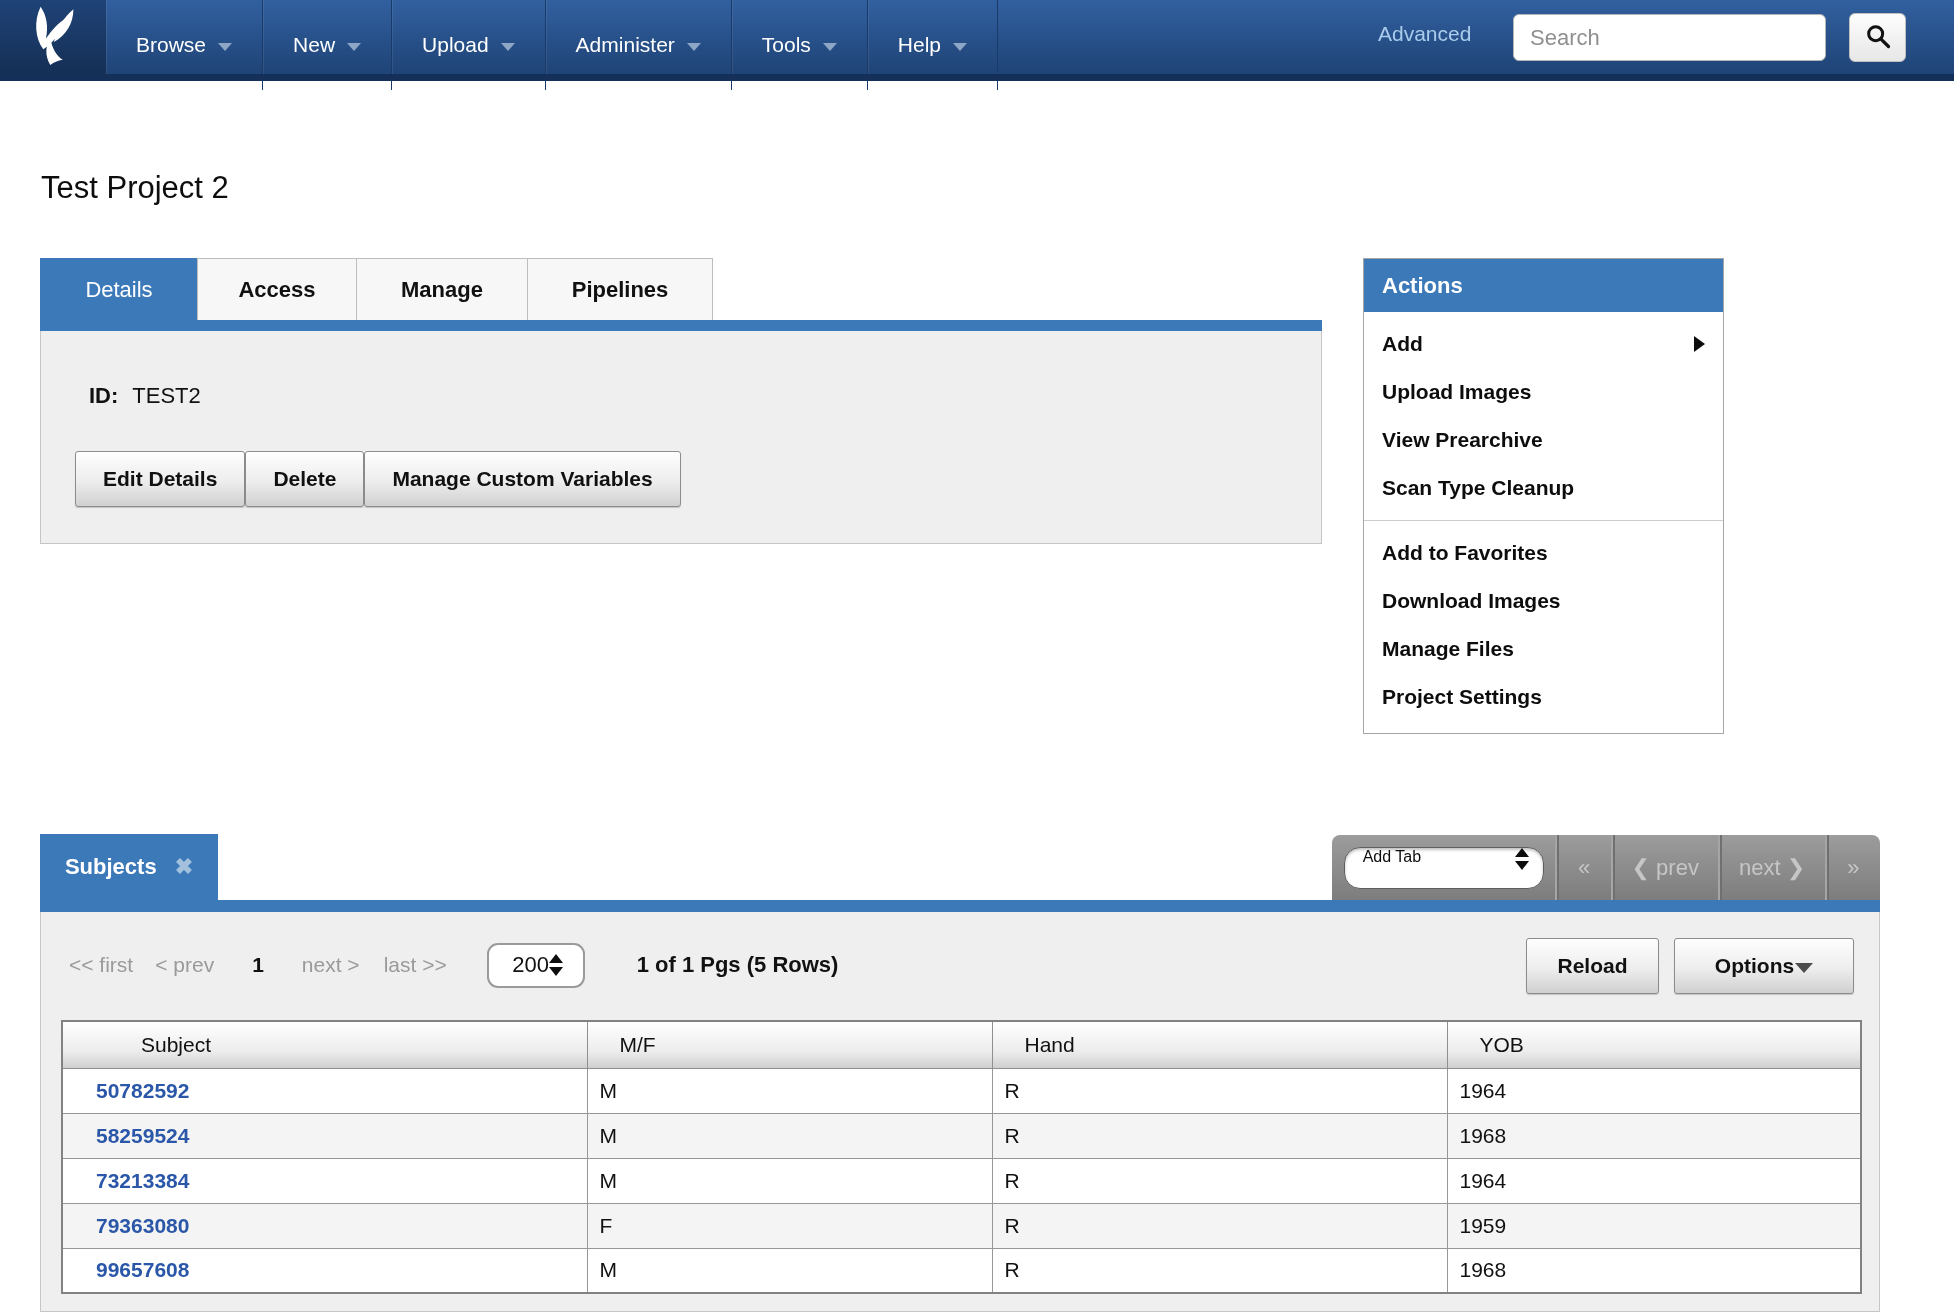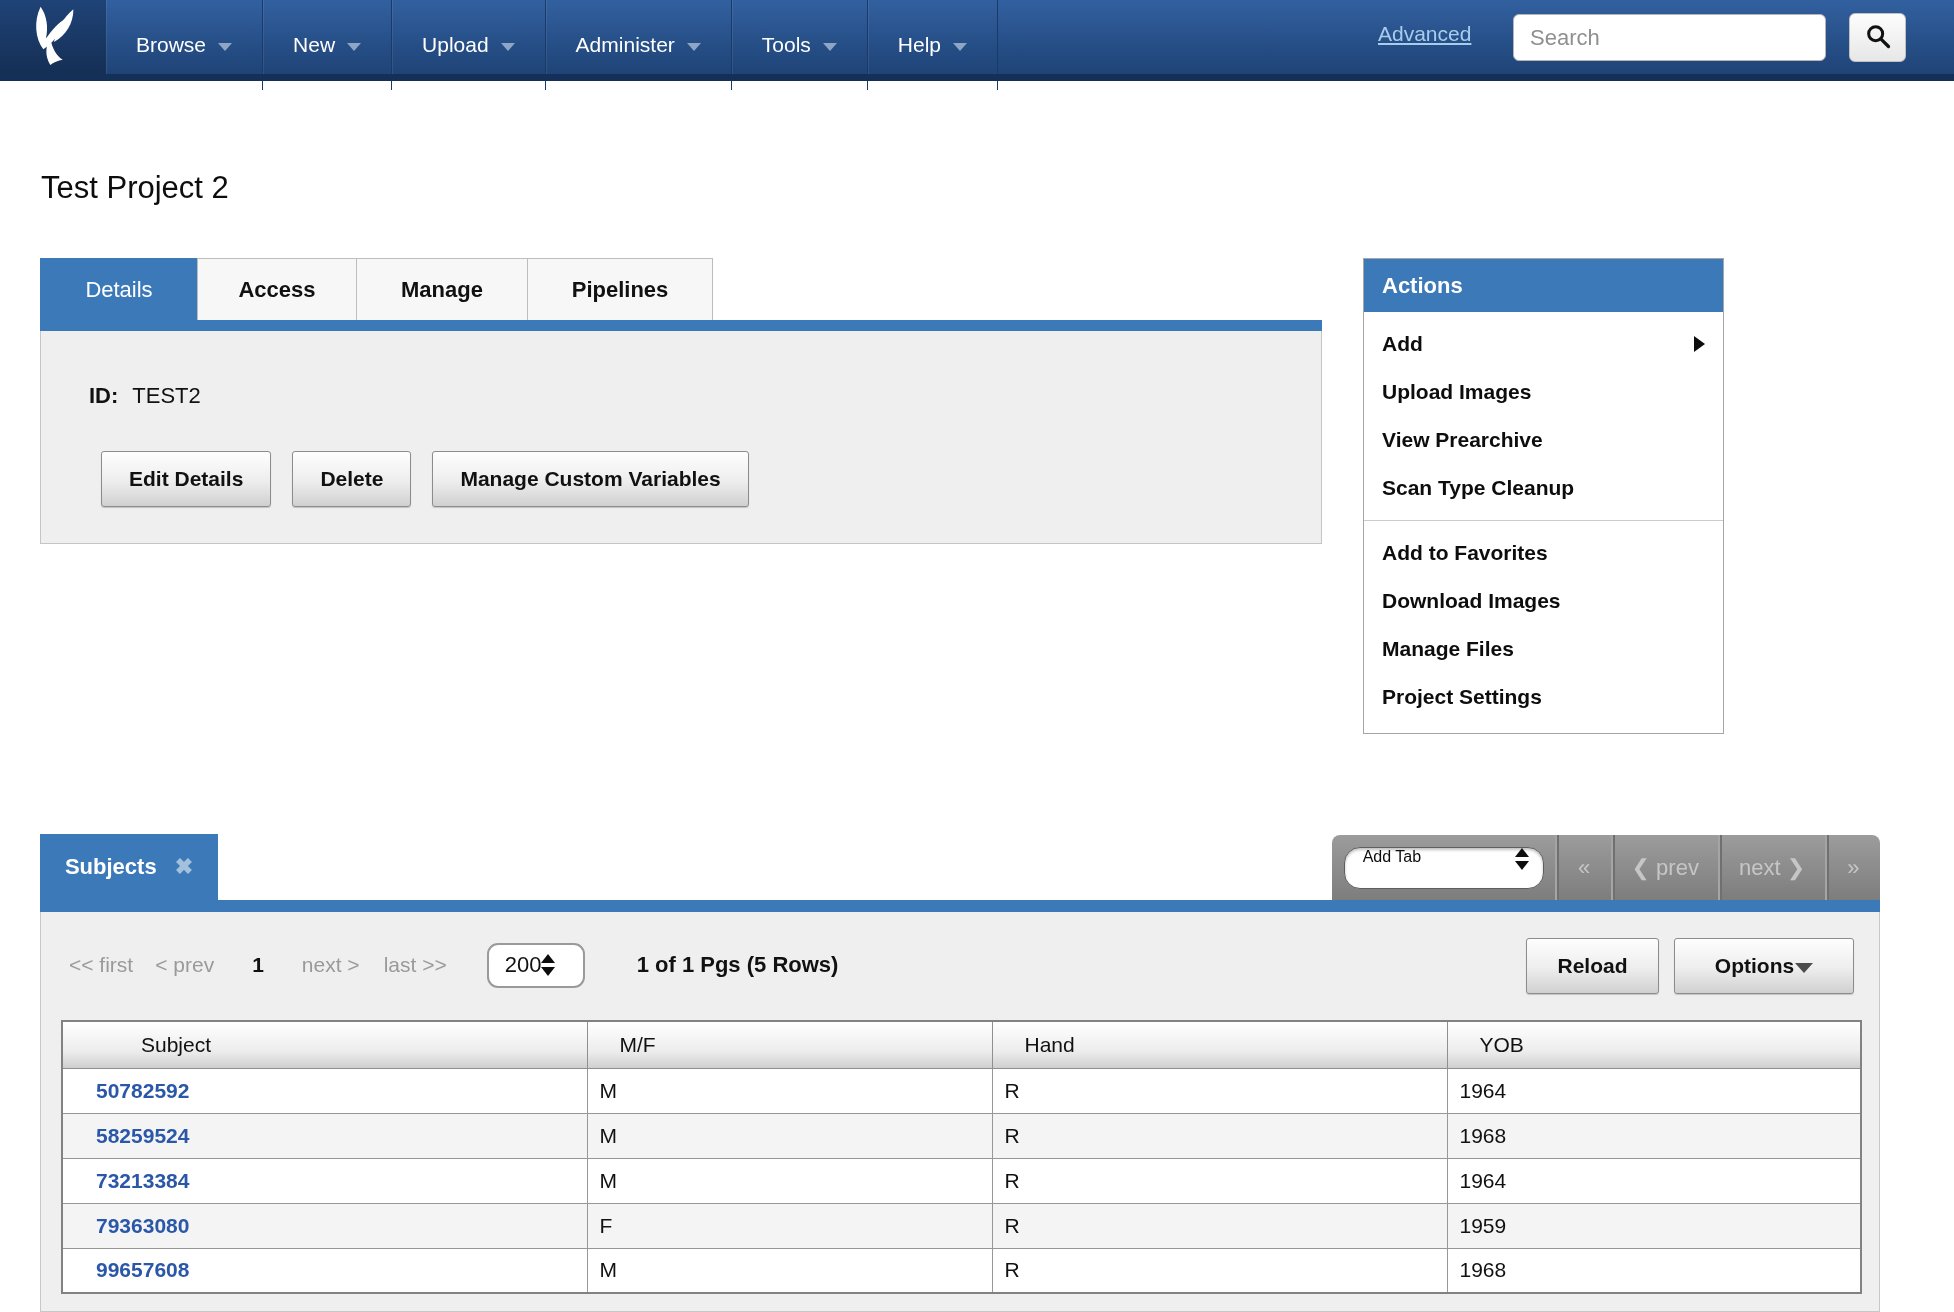--- a/index.html
+++ b/index.html
@@ -12,21 +12,21 @@
             background:linear-gradient(180deg,#32609f 0%,#234a80 70%,#1d4173 100%); }
   .navbar::after { content:""; position:absolute; left:0; bottom:0; width:100%; height:7px; background:#142f58; }
   .logo-box { position:absolute; left:0; top:0; width:106px; height:74px;
               background:linear-gradient(180deg,#1f4377,#152f55); display:flex; align-items:center; justify-content:center; cursor:pointer; }
   .nav-menu { position:absolute; left:106px; top:0; height:90px; display:flex; }
   .nav-item { display:flex; align-items:center; gap:12px; padding:0 30px; color:#fff; font-size:21px;
               border-right:1px solid #1a3b6a; box-shadow:inset 1px 0 0 rgba(255,255,255,0.08); cursor:pointer; }
   .caret-down-sm { width:0; height:0; border-left:7px solid transparent; border-right:7px solid transparent;
                    border-top:8px solid #8ea6c6; margin-top:4px; }
   .advanced-link { position:absolute; left:1378px; top:22px; color:#a9cbec; font-size:21px;
-                   text-decoration:underline; cursor:pointer; }
+                   cursor:pointer; }
   .search-input { position:absolute; left:1513px; top:14px; width:313px; height:47px; border-radius:6px;
                   border:1px solid #b5b5b5; font-size:22px; padding:0 16px; color:#333; outline:none;
                   font-family:"Liberation Sans", sans-serif; }
   .search-input::placeholder { color:#8f8f8f; }
   .search-btn { position:absolute; left:1849px; top:13px; width:57px; height:49px; border-radius:6px;
                 border:1px solid #c0c0c0; background:linear-gradient(180deg,#fdfdfd,#e7e7e7);
                 display:flex; align-items:center; justify-content:center; cursor:pointer; }
 
   
   .page-title { position:absolute; left:41px; top:170px; font-size:31px; color:#0d0d0d; font-weight:400; }
@@ -35,21 +35,21 @@
   .tabs { position:absolute; left:40px; top:258px; height:62px; display:flex; }
   .tab { display:flex; align-items:center; justify-content:center; font-size:22px; color:#111;
          background:#f7f7f7; border:1px solid #bdbdbd; border-bottom:none; margin-left:-1px; cursor:pointer;font-weight:bold; }
   .tab:first-child { margin-left:0; }
   .tab.active { background:#3c79b8; border-color:#3c79b8; color:#fff; font-weight:400; }
   .accent-strip-details { position:absolute; left:40px; top:320px; width:1282px; height:11px; background:#3c79b8; }
   .details-panel { position:absolute; left:40px; top:331px; width:1282px; height:213px;
                    background:#efefef; border:1px solid #c5c5c5; border-top:none; }
   .id-row { position:absolute; left:48px; top:52px; font-size:22px; color:#111; }
   .id-label { font-weight:700; margin-right:14px; }
-  .btn-row { position:absolute; left:60px; top:120px; display:flex; gap:21px; }
+  .btn-row { position:absolute; left:34px; top:120px; display:flex; }
   .btn { height:56px; padding:0 27px; display:inline-flex; align-items:center; justify-content:center;
          font-weight:700; font-size:21px; color:#111; border:1px solid #8c8c8c; border-radius:3px;
          background:linear-gradient(180deg,#fefefe 0%,#ededed 55%,#d0d0d0 100%);
          box-shadow:0 1px 1px rgba(0,0,0,0.18); cursor:pointer; font-family:"Liberation Sans", sans-serif; }
 
   
   .actions-panel { position:absolute; left:1363px; top:258px; width:361px; background:#fff; border:1px solid #a6a6a6; }
   .actions-header { height:53px; background:#3c79b8; color:#fff; font-weight:700; font-size:22px;
                     display:flex; align-items:center; padding:0 18px; }
   .actions-body { padding:8px 0 12px; }
@@ -81,21 +81,21 @@
   .accent-strip-subjects { position:absolute; left:40px; top:900px; width:1840px; height:12px; background:#3c79b8; }
   .subjects-panel { position:absolute; left:40px; top:912px; width:1840px; height:400px;
                     background:#efefef; border:1px solid #c7c7c7; border-top:none; }
 
   
   .pager { position:absolute; left:28px; top:30px; height:46px; display:flex; align-items:center; font-size:21px; }
   .pg-link { color:#9a9a9a; cursor:pointer; }
   .pg-cur { color:#111; font-weight:700; }
   .gap22 { margin-left:22px; } .gap38 { margin-left:38px; } .gap24 { margin-left:24px; } .gap40 { margin-left:40px; } .gap52 { margin-left:52px; }
   .pgsize-select { width:98px; height:45px; border:2px solid #9a9a9a; border-radius:11px; background:#fff;
-                   display:flex; align-items:center; justify-content:flex-start; padding:0 12px 1px 16px;
+                   display:flex; align-items:center; justify-content:center; padding:0 12px 1px 16px;
                    font-size:22px; color:#111; cursor:pointer; }
   .pg-summary { color:#111; font-weight:700; font-size:22px; }
   .reload-btn { position:absolute; left:1485px; top:26px; width:133px; }
   .options-btn { position:absolute; left:1633px; top:26px; width:180px; display:inline-flex; gap:1px; }
   .caret-down-dk { width:0; height:0; border-left:9px solid transparent; border-right:9px solid transparent;
                    border-top:10px solid #4c4c4c; margin-top:3px; }
 
   
   .subjects-table { position:absolute; left:20px; top:108px; border-collapse:collapse; table-layout:fixed;
                     width:1799px; border:2px solid #828282; background:#fff; }

